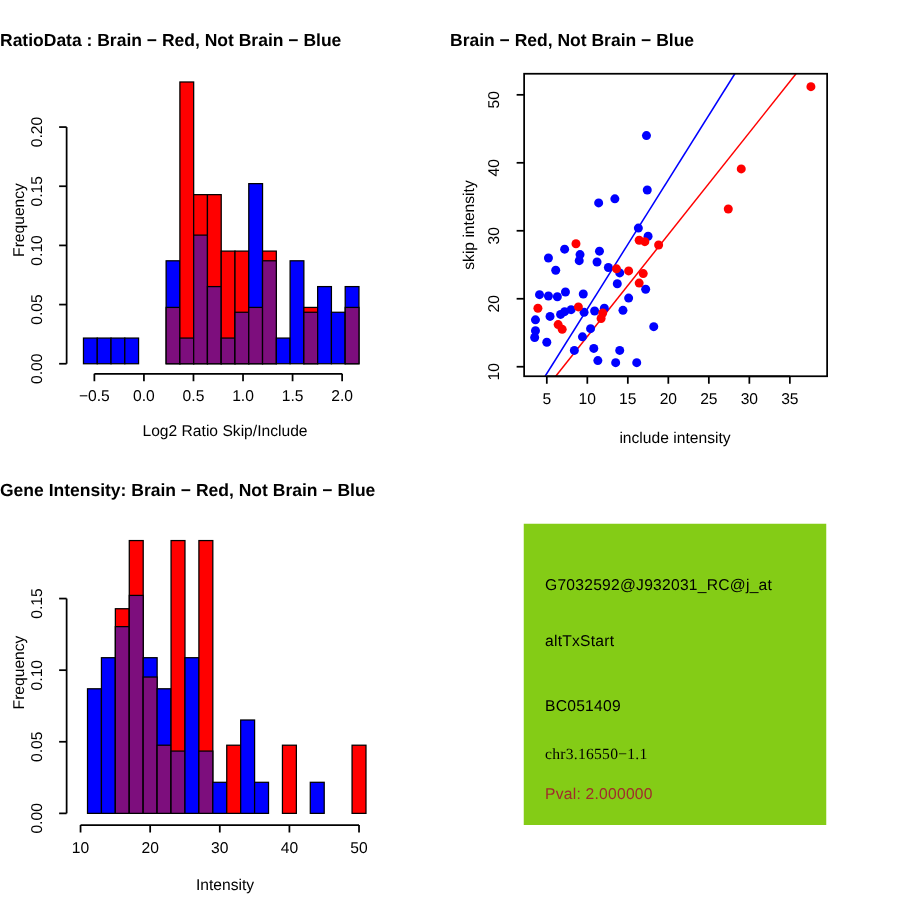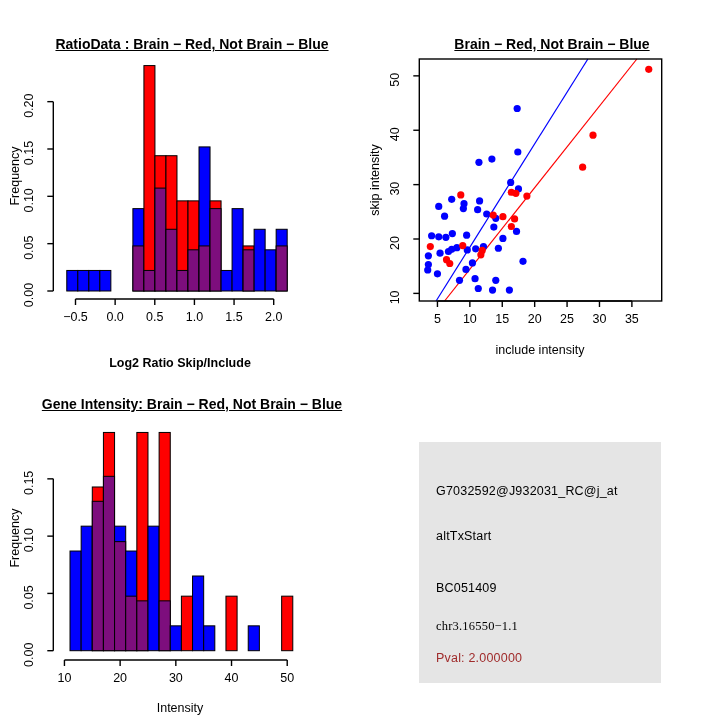--- a/index.html
+++ b/index.html
@@ -7,28 +7,28 @@
     position:relative;width:720px;height:720px;background:#ffffff;overflow:hidden;
     font-family:"Liberation Sans", sans-serif;
   }
   .panel{position:absolute;width:360px;height:360px;}
   #p-tl{left:0;top:0;}
   #p-tr{left:360px;top:0;}
   #p-bl{left:0;top:360px;}
   #p-br{left:360px;top:360px;}
   .plot{position:absolute;left:0;top:0;width:360px;height:360px;}
   .title{
-    position:absolute;left:0;top:24px;width:100%;margin:12px;
-    text-align:center;font-size:14px;font-weight:bold;color:#000;white-space:nowrap;text-decoration:underline;
+    position:absolute;left:0;top:24px;width:100%;margin:0;
+    font-size:14px;font-weight:bold;color:#000;white-space:nowrap;
   }
   .xlab{
     position:absolute;left:0;width:100%;text-align:center;
     font-size:12.5px;color:#000;white-space:nowrap;
   }
-  #p-tl .xlab{top:356px;font-weight:bold;}
+  #p-tl .xlab{top:338px;}
   #p-tr .xlab{top:343px;}
   #p-bl .xlab{top:341px;}
   .ylab{
     position:absolute;font-size:12.5px;color:#000;white-space:nowrap;
     transform:translate(-50%,-50%) rotate(-90deg);
   }
   #p-tl .ylab{left:15px;top:176px;}
   #p-tr .ylab{left:15px;top:180px;}
   #p-bl .ylab{left:15px;top:178px;}
   .infobox{
@@ -250,21 +250,21 @@
         <text x="37.3" y="176.13147208121828" text-anchor="middle" transform="rotate(-90 37.3 180.13147208121828)" font-size="12.5px" fill="#000000">0.10</text>
         <line x1="53.3" y1="118.8472081218274" x2="47.3" y2="118.8472081218274" stroke="#000000" stroke-width="1.4"></line>
         <text x="37.3" y="118.8472081218274" text-anchor="middle" transform="rotate(-90 37.3 122.8472081218274)" font-size="12.5px" fill="#000000">0.15</text>
       </svg>
     <h2 class="title">Gene Intensity: Brain − Red, Not Brain − Blue</h2>
     <span class="ylab">Frequency</span>
     <span class="xlab">Intensity</span>
   </section>
 
   <section class="panel" id="p-br">
-    <div class="infobox" id="infobox" style="background: #e5e5e5; margin-top: 23px;">
+    <div class="infobox" id="infobox" style="background: #84cc16;">
       <div class="info-line l0">G7032592@J932031_RC@j_at</div>
       <div class="info-line l1">altTxStart</div>
       <div class="info-line l2">BC051409</div>
       <div class="info-line l3">chr3.16550−1.1</div>
       <div class="info-line l4" id="pval-line" style="color: rgb(160, 44, 44);">Pval: 2.000000</div>
     </div>
   </section>
 
 </div>
 

